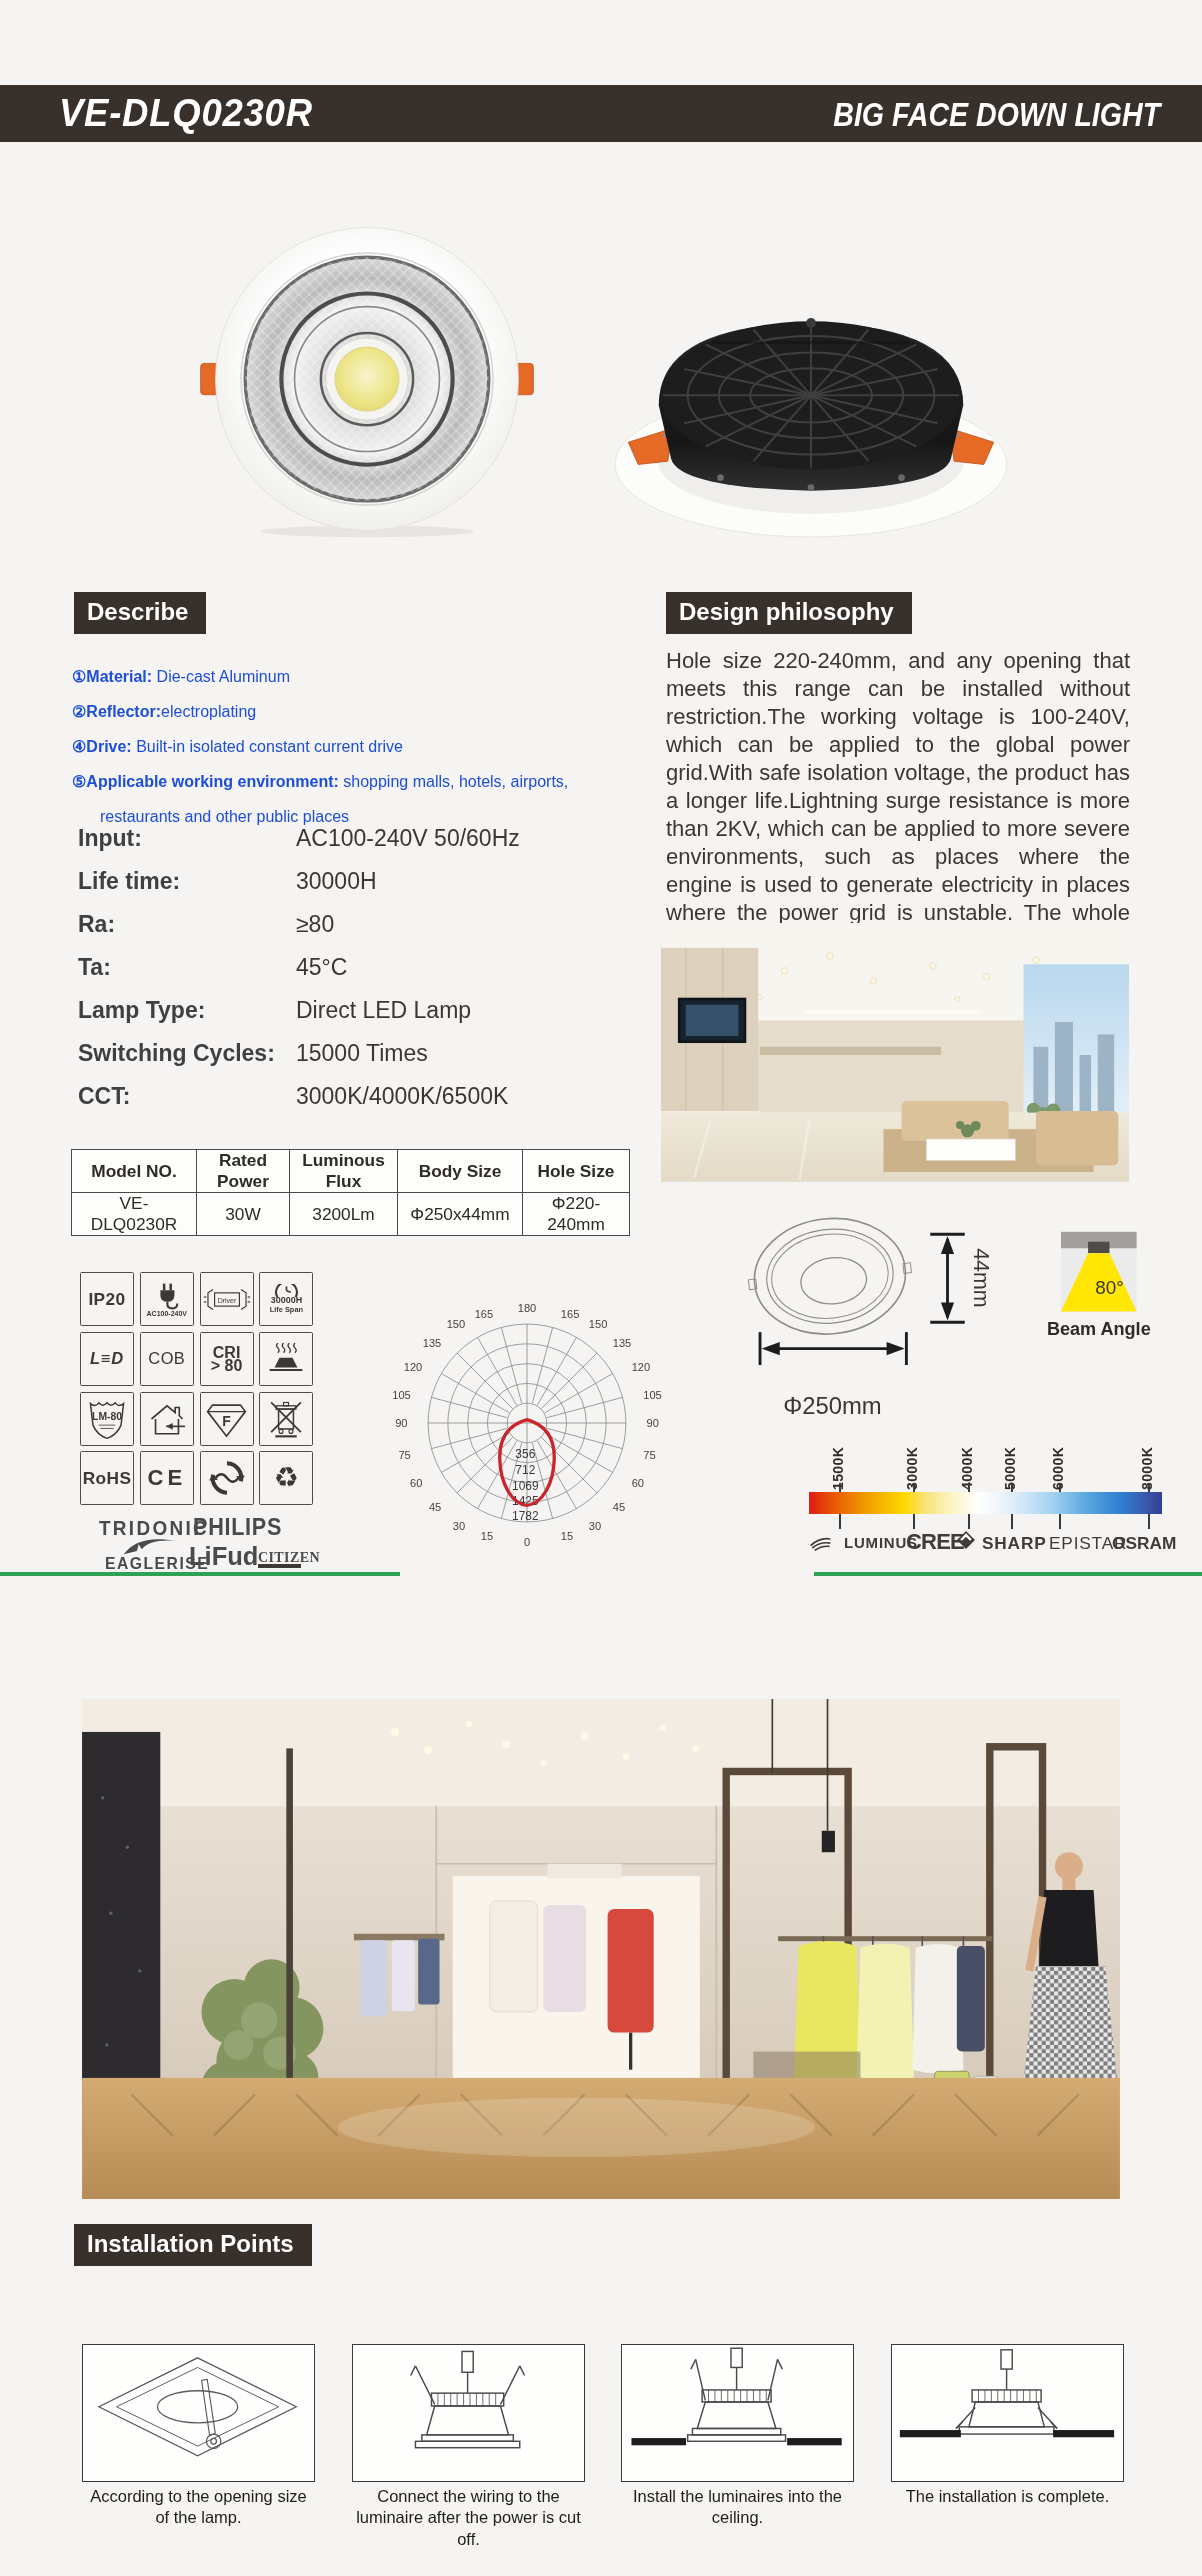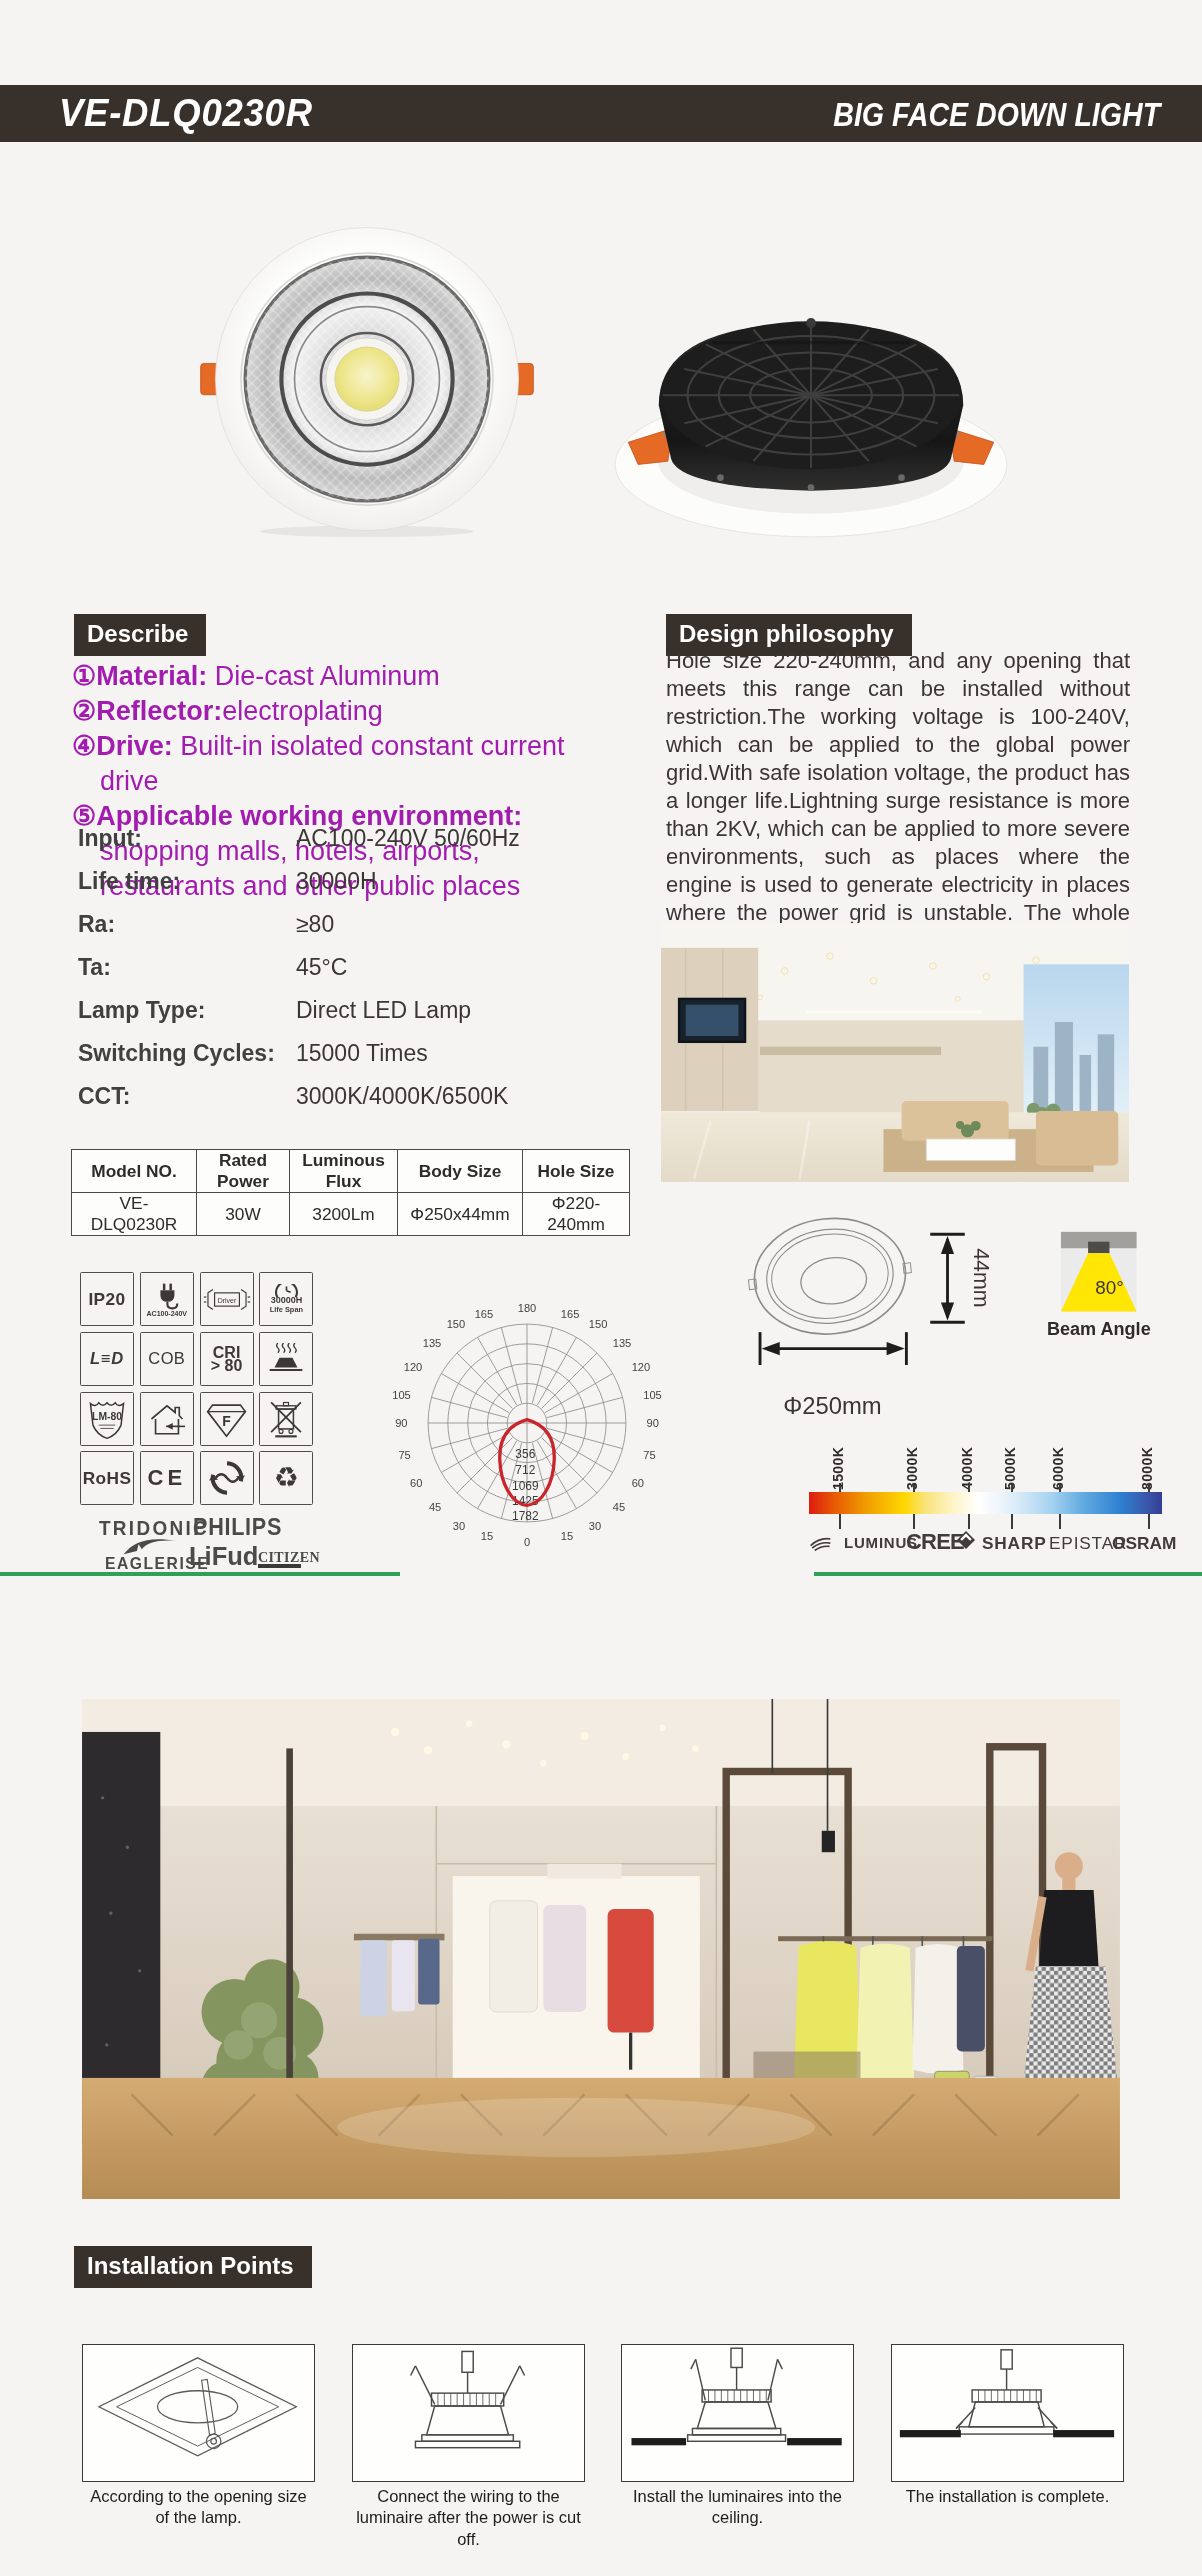--- a/index.html
+++ b/index.html
@@ -9,24 +9,24 @@
 
   
   .header-bar{position:absolute;top:85px;left:0;width:1203px;height:57px;background:#38302b;}
   .model-title{position:absolute;left:59px;top:6.6px;color:#fff;font-size:38px;font-weight:bold;
                font-style:italic;letter-spacing:0.8px;transform:scaleX(.96);transform-origin:left;}
   .product-name{position:absolute;right:43px;top:10px;color:#fff;font-size:34px;font-weight:bold;
                 font-style:italic;letter-spacing:0px;transform:scaleX(.84);transform-origin:right;}
 
   
   .sec-label{position:absolute;background:#38302b;color:#fff;font-size:24px;font-weight:bold;
-             padding:8.2px 18px 10px 13px;line-height:1;margin-top:22px;}
-
-  
-  .desc-list{position:absolute;left:72px;top:659px;width:548px;font-size:27px;line-height:35px;color:#a21caf;}
+             padding:8.2px 18px 10px 13px;line-height:1;}
+
+  
+  .desc-list{position:absolute;left:72px;top:659px;width:548px;font-size:16px;line-height:35px;color:#1d4ed8;}
   .desc-item{padding-left:28px;text-indent:-28px;}
   .desc-item b{font-weight:bold;}
 
   
   .spec-rows{position:absolute;left:78px;top:825px;width:544px;}
   .spec-row{position:relative;height:43px;font-size:23px;}
   .spec-row .k{font-weight:bold;color:#404040;}
   .spec-row .v{position:absolute;left:218px;top:0;color:#3a3633;font-weight:normal;}
 
   

